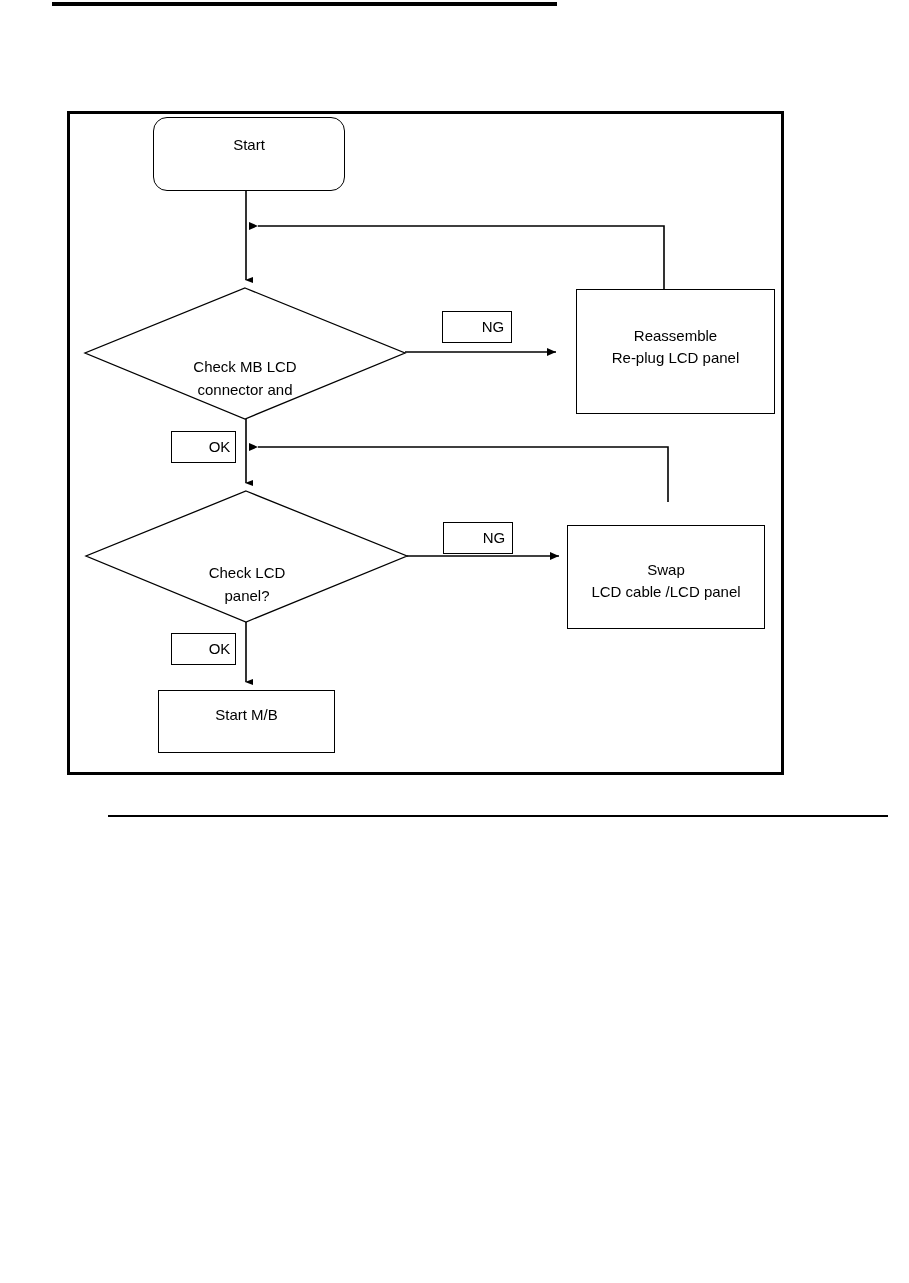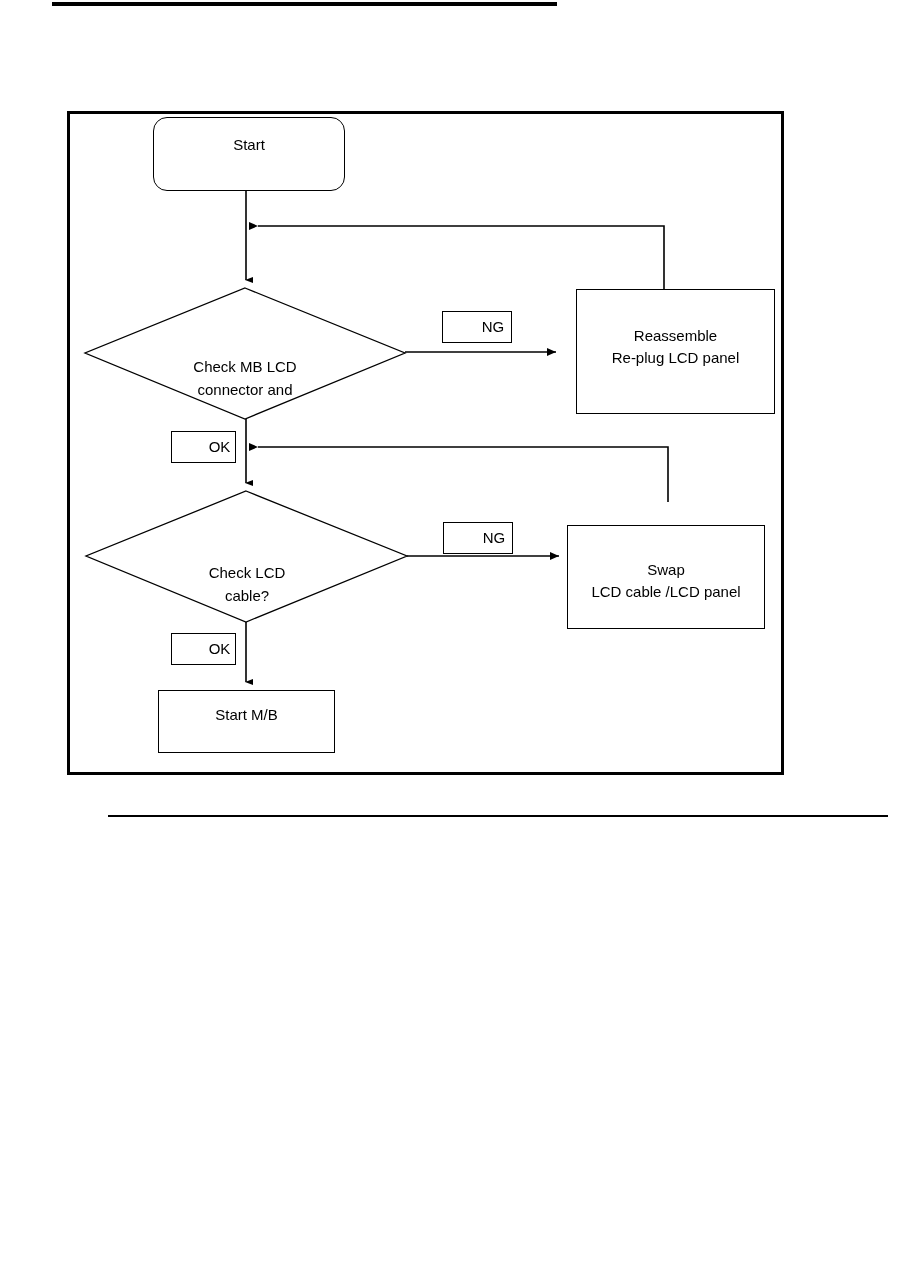--- a/index.html
+++ b/index.html
@@ -205,21 +205,21 @@
   </div>
 </div>
 
 <div class="diamond-text diamond-text-1">
   <div>Check MB LCD</div>
   <div>connector and</div>
 </div>
 
 <div class="diamond-text diamond-text-2">
   <div>Check LCD</div>
-  <div>cable?</div>
+  <div>panel?</div>
 </div>
 
 <div class="tag tag-ng-1">
   <span>NG</span>
 </div>
 <div class="tag tag-ng-2">
   <span>NG</span>
 </div>
 <div class="tag tag-ok-1">
   <span>OK</span>

